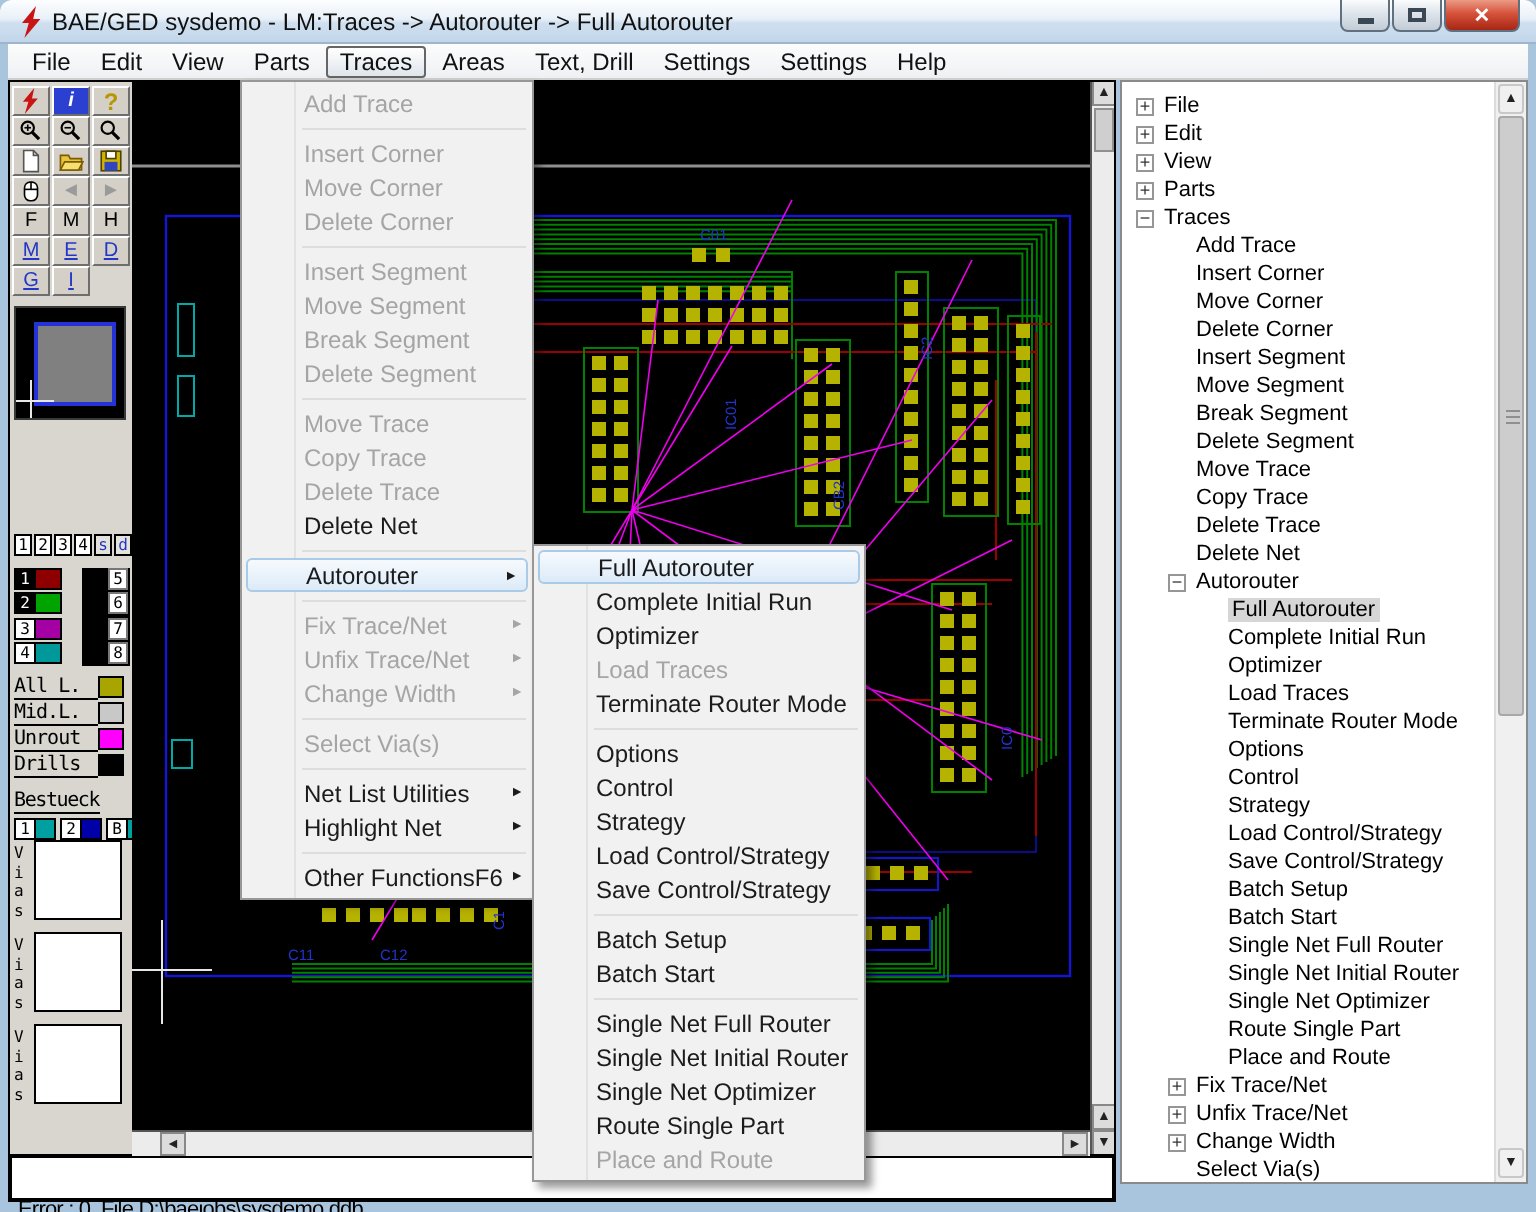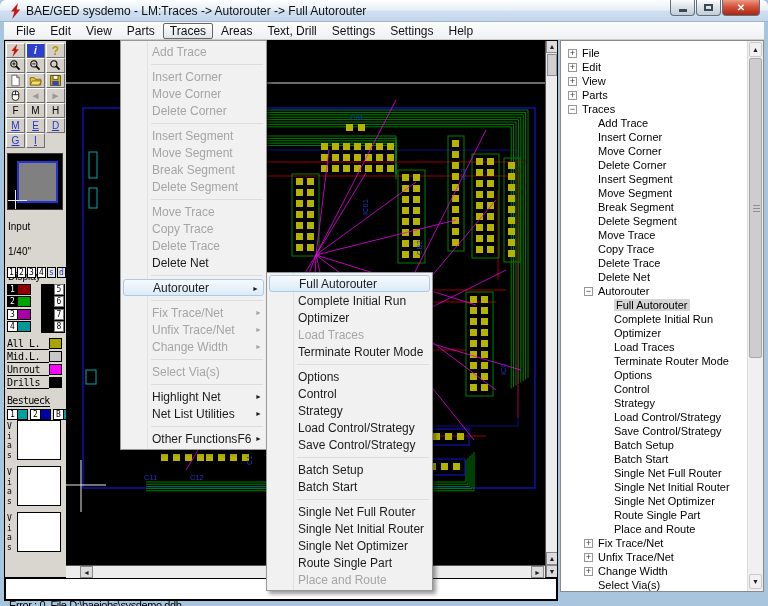--- a/index.html
+++ b/index.html
@@ -236,24 +236,20 @@
       </div>
       <div class="tbtn" style="left: 22px; top: 93px;">
         <span class="blue">I</span>
       </div>
     </div>
   <div class="preview">
     <div class="pv-rect"></div>
     <div class="pv-ch-h"></div>
     <div class="pv-ch-v"></div>
   </div>
-  <div class="side-info mono"><span>Input</span><br>
-<span>1/40"</span><br>
-<span>Display</span><br>
-<span>----</span></div>
   <div class="mode-row" id="mode-row">
       <div class="mbtn mono">1</div>
       <div class="mbtn mono">2</div>
       <div class="mbtn mono">3</div>
       <div class="mbtn mono">4</div>
       <div class="mbtn mono sd">s</div>
       <div class="mbtn mono sd">d</div>
     </div>
   <div class="layers" id="layers">
       <div class="lrow" style="top: 0px;">
@@ -762,25 +758,25 @@
     <div class="mi dis">
       <span class="mlbl">Change Width</span>
       <span class="marrow">►</span>
     </div>
     <div class="msep"></div>
     <div class="mi dis">
       <span class="mlbl">Select Via(s)</span>
     </div>
     <div class="msep"></div>
     <div class="mi">
+      <span class="mlbl">Net List Utilities</span>
+      <span class="marrow">►</span>
+    </div>
+    <div class="mi">
       <span class="mlbl">Highlight Net</span>
-      <span class="marrow">►</span>
-    </div>
-    <div class="mi">
-      <span class="mlbl">Net List Utilities</span>
       <span class="marrow">►</span>
     </div>
     <div class="msep"></div>
     <div class="mi">
       <span class="mlbl">Other Functions</span>
       <span class="maccel">F6</span>
       <span class="marrow">►</span>
     </div>
   </div>
 <div class="menu auto-menu" id="auto-menu">

